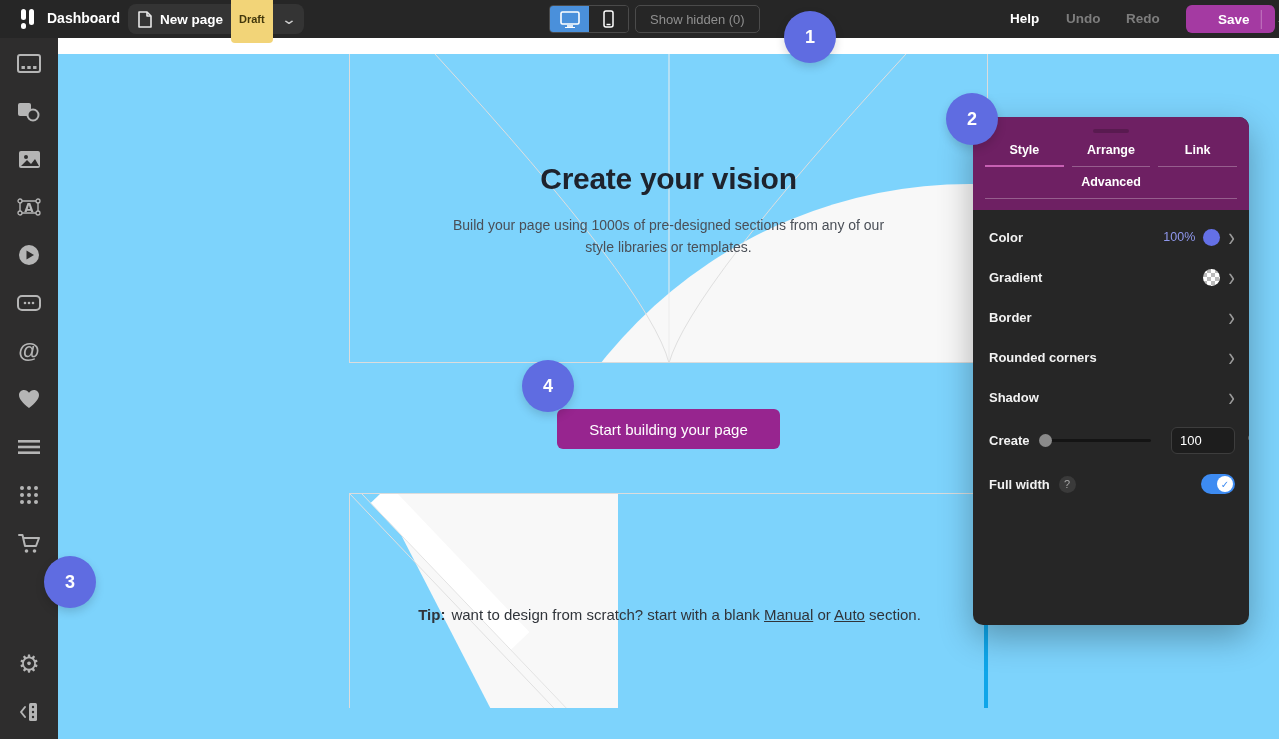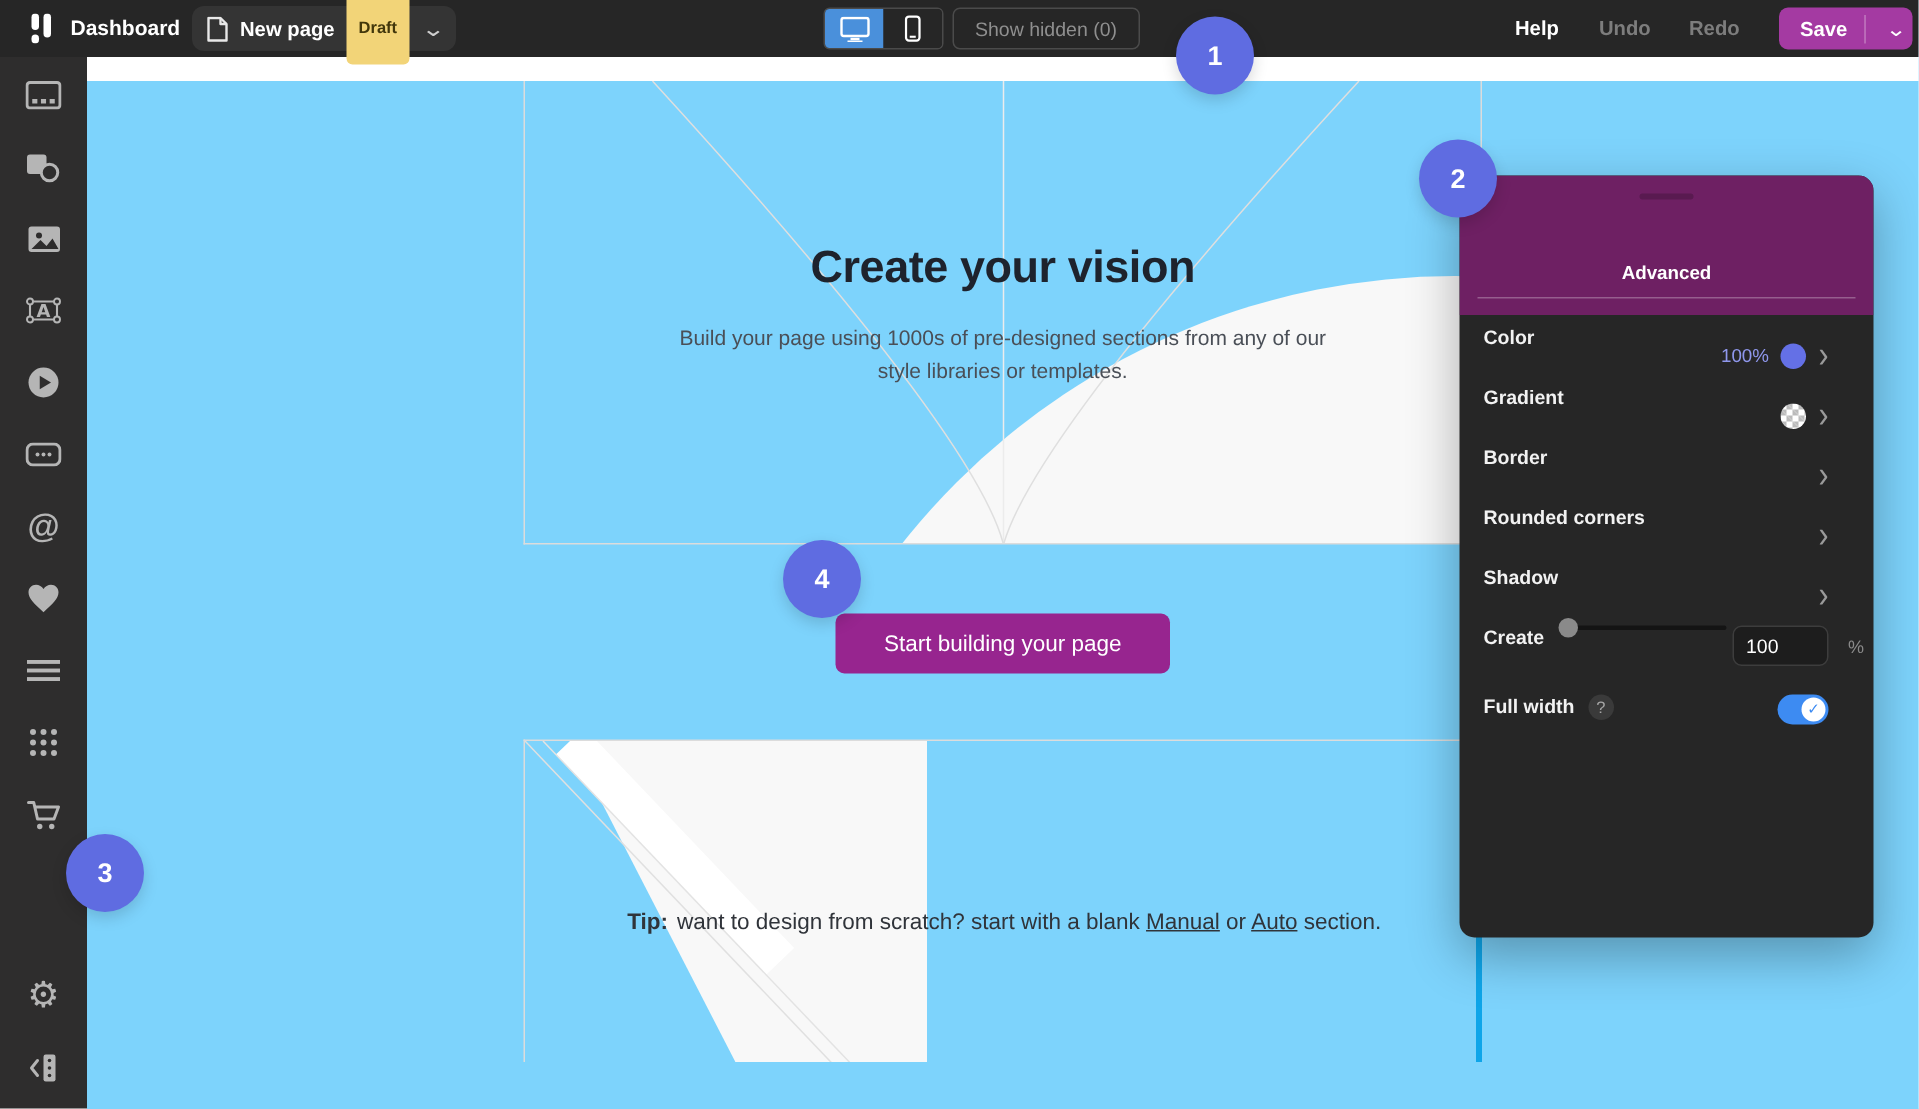--- a/index.html
+++ b/index.html
@@ -20,21 +20,21 @@
   .view-seg { width:39px; height:26px; display:flex; align-items:center; justify-content:center; background:#262626; cursor:pointer; }
   .view-seg.active { background:#4A90DB; }
   .show-hidden { position:absolute; left:635px; top:5px; height:28px; padding:0 14px; border:1px solid #4b4b4b; border-radius:5px;
                  color:#8f8f8f; font-size:13px; display:flex; align-items:center; background:transparent; cursor:pointer; }
   .tb-link { position:absolute; top:11px; font-size:13.5px; cursor:pointer; }
   .tb-help { left:1010px; color:#fff; font-weight:700; }
   .tb-undo { left:1066px; color:#7d7d7d; font-weight:600; }
   .tb-redo { left:1126px; color:#7d7d7d; font-weight:600; }
   .save-btn { position:absolute; left:1186px; top:5px; width:89px; height:28px; background:#A43AA2; border:none; border-radius:6px;
               color:#fff; display:flex; align-items:center; cursor:pointer; }
-  .save-label { font-size:13.5px; font-weight:700; padding-left:14px; }
+  .save-label { font-size:13.5px; font-weight:700; padding-left:32px; }
   .save-chev { margin-left:14px; border-left:1px solid rgba(255,255,255,.25); padding:2px 0 2px 10px; font-size:13px; transform:scaleX(1.3); }
 
   
   .sidebar { position:absolute; left:0; top:38px; width:58px; height:701px; background:#2e2d2d; z-index:10;
              display:flex; flex-direction:column; align-items:center; padding:10px 0 12px 0; }
   .side-item { width:30px; height:30px; margin-bottom:18px; display:flex; align-items:center; justify-content:center; cursor:pointer; }
   .side-spacer { flex:1; }
   .glyph-icon { color:#b5b5b5; font-size:21px; line-height:1; }
 
   
@@ -59,21 +59,21 @@
   .panel-header { height:93px; background:#6E2063; position:relative; }
   .drag-handle { position:absolute; left:120px; top:12px; width:36px; height:4px; border-radius:2px; background:#591a50; cursor:grab; }
   .tabs-row1 { position:absolute; left:8px; right:8px; top:26px; display:flex; }
   .tab { flex:1; text-align:center; color:#fff; font-size:12.5px; font-weight:700; padding-bottom:9px; cursor:pointer;
          border-bottom:1px solid rgba(255,255,255,.28); margin:0 4px; }
   .tab.active { border-bottom:2px solid #C760B3; padding-bottom:8px; }
   .tabs-row2 { position:absolute; left:12px; right:12px; top:58px; }
   .tab-adv { text-align:center; color:#fff; font-size:12.5px; font-weight:700; padding-bottom:9px; cursor:pointer;
              border-bottom:1px solid rgba(255,255,255,.28); }
   .panel-body { padding-top:7px; }
-  .prow { height:40px; display:flex; padding:0 30px 0 16px; cursor:pointer; }
+  .prow { height:40px; display:flex; align-items:center; padding:0 14px 0 16px; cursor:pointer; }
   .prow-label { color:#f2f2f2; font-size:13px; font-weight:600; }
   .prow-right { margin-left:auto; display:flex; align-items:center; gap:8px; }
   .chev-right { color:#9a9a9a; font-size:20px; line-height:1; transform:scaleY(1.25); font-weight:400; }
   .pct-text { color:#8F97EC; font-size:12.5px; }
   .swatch { width:17px; height:17px; border-radius:50%; background:#6470E6; }
   .swatch-checker { width:17px; height:17px; border-radius:50%;
       background:
         linear-gradient(45deg,#bbb 25%,transparent 25%,transparent 75%,#bbb 75%) 0 0/8px 8px,
         linear-gradient(45deg,#bbb 25%,#fff 25%,#fff 75%,#bbb 75%) 4px 4px/8px 8px; }
   .opacity-row { height:46px; }
@@ -304,20 +304,25 @@
     </svg>
     <div class="tip-line" style="position:absolute; left:0; top:112px;">
       <b>Tip:</b><span>want to design from scratch? start with a blank </span><span class="tip-link">Manual</span><span> or </span><span class="tip-link">Auto</span><span> section.</span>
     </div>
   </div>
 </div>
 
 <div class="panel">
   <div class="panel-header">
     <div class="drag-handle"></div>
+    <div class="tabs-row1">
+      <div class="tab active">Style</div>
+      <div class="tab">Arrange</div>
+      <div class="tab">Link</div>
+    </div>
     <div class="tabs-row2">
       <div class="tab-adv">Advanced</div>
     </div>
   </div>
 
   <div class="panel-body">
     <div class="prow">
       <span class="prow-label">Color</span>
       <span class="prow-right">
         <span class="pct-text">100%</span>

